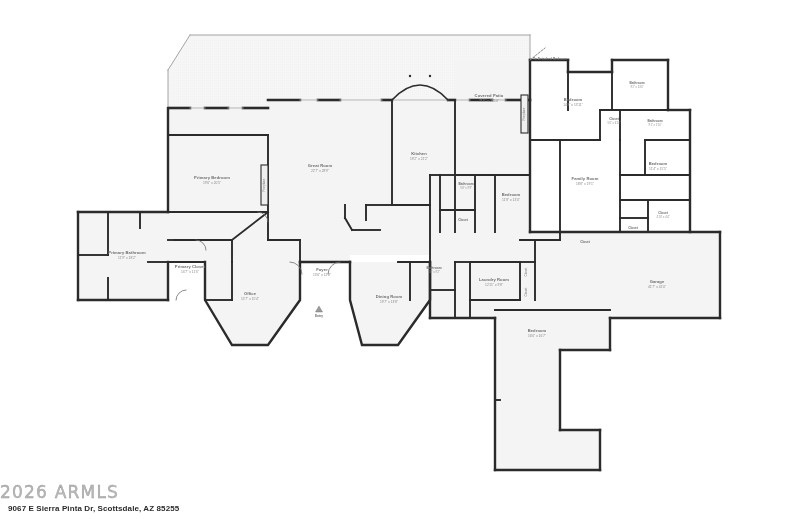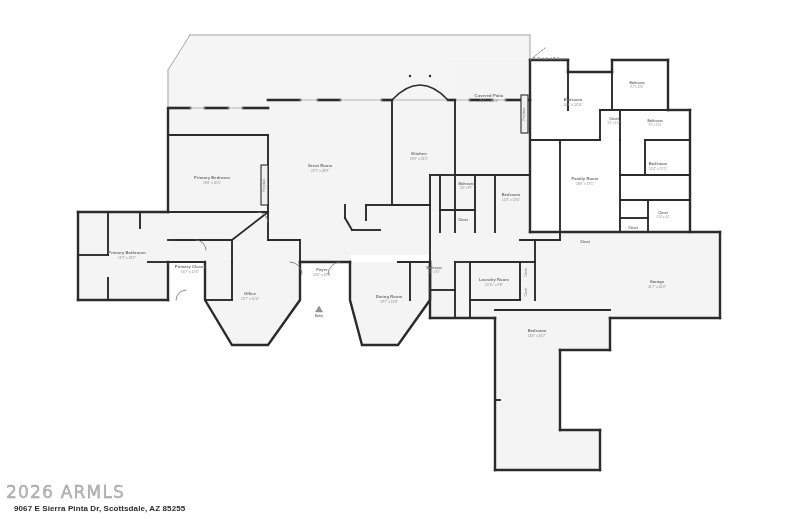--- a/index.html
+++ b/index.html
@@ -43,21 +43,21 @@
   .vert-label{
     font-family:"Liberation Sans", sans-serif;
     font-size:3.1px;
     fill:#7b7b7b;
     text-anchor:middle;
   }
 
   
   #watermark{
     position:absolute;
-    left:6px;
+    left:0;
     bottom:6px;
     user-select:none;
   }
   #wm-brand{
     font-family:"DejaVu Sans", sans-serif;
     font-size:17px;
     letter-spacing:1.2px;
     color:#b9b9b9;
     line-height:1;
     -webkit-text-stroke:0.4px #9a9a9a;

